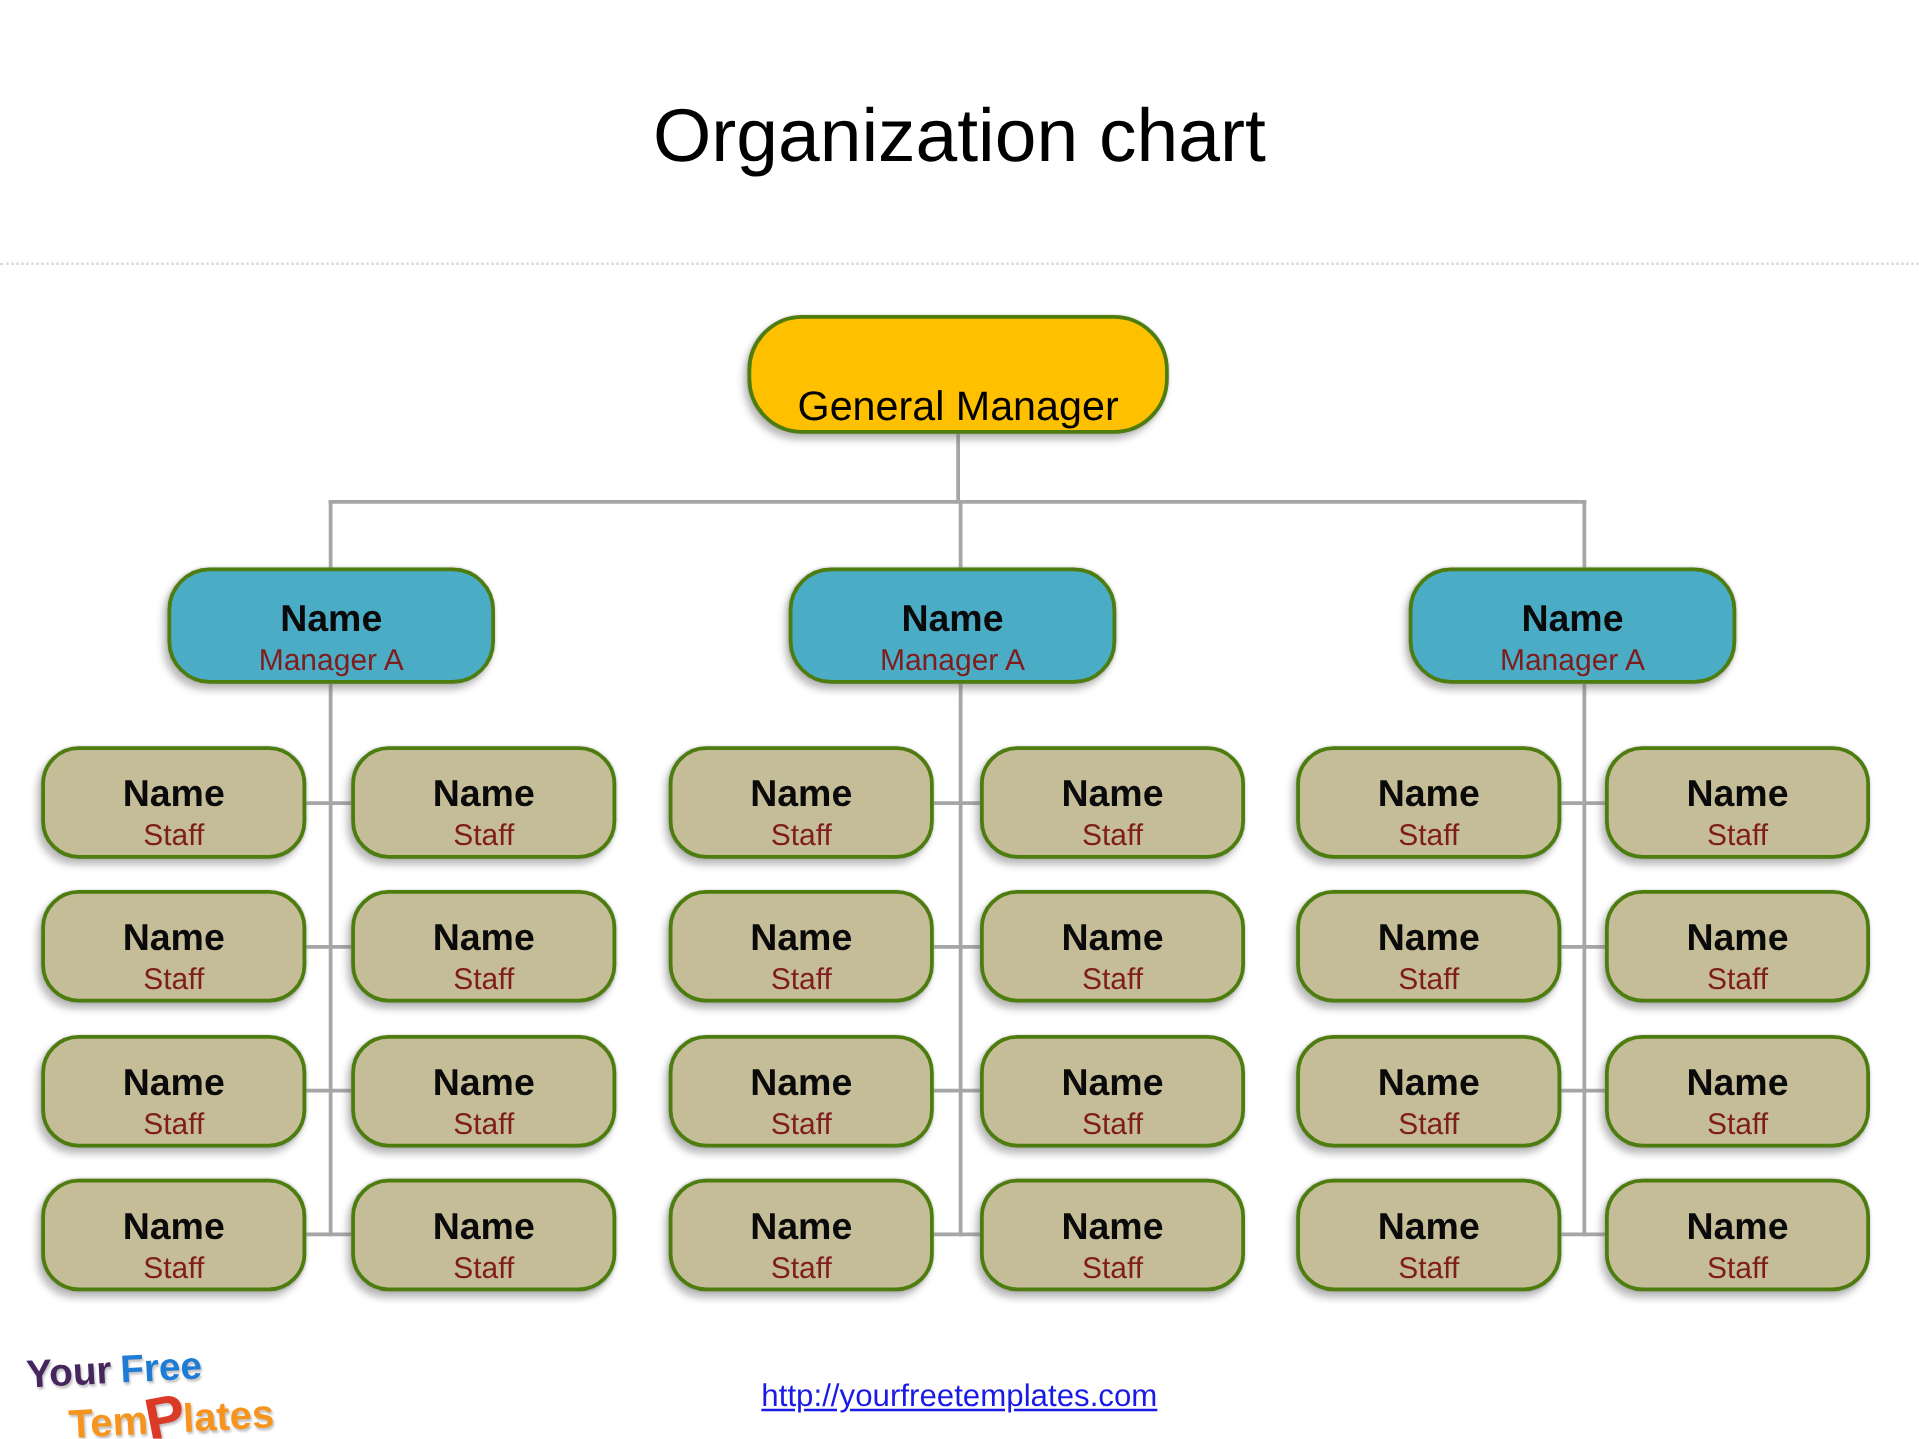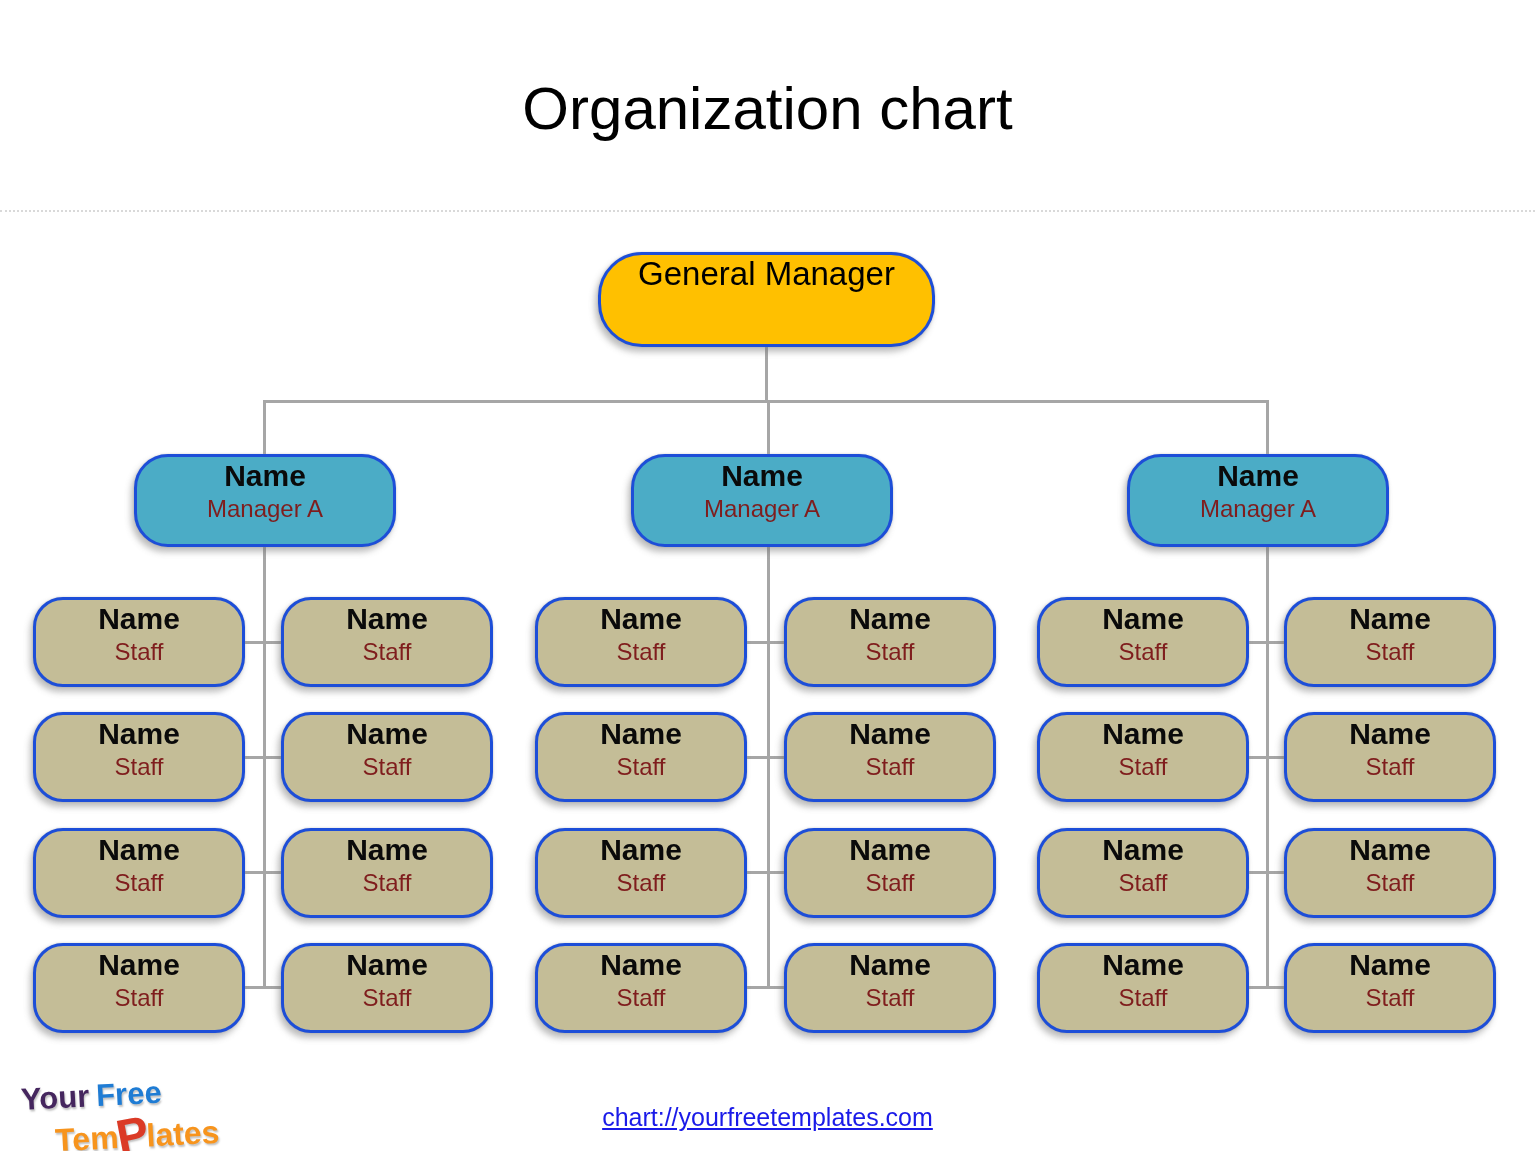--- a/index.html
+++ b/index.html
@@ -12,22 +12,22 @@
     position:absolute; top:74px; left:0; width:100%;
     text-align:center; font-size:60px; font-weight:400; color:#000;
   }
   .divider {
     position:absolute; top:210px; left:0; width:100%; height:0;
     border-top:2px dotted #d9d9d9;
   }
   .line { position:absolute; background:#a6a6a6; z-index:1; }
   .node {
     position:absolute; z-index:2;
-    display:flex; flex-direction:column; align-items:center; justify-content:flex-start;
-    border:3px solid #1d4ed8;
+    display:flex; flex-direction:column; align-items:center; justify-content:flex-end;
+    border:3px solid #4d7c0f;
     box-shadow:-3px 5px 6px rgba(110,110,110,0.45), 0 0 2px rgba(170,170,170,0.6);
   }
   .gm   { background:#FFC000; border-radius:44px; }
   .gm-label { font-size:33px; font-weight:400; color:#000; }
   .mgr  { background:#4BACC6; border-radius:34px; }
   .staff{ background:#C4BD97; border-radius:30px; }
   .nm { font-size:30px; font-weight:700; color:#0a0a0a; line-height:37px; }
   .rl { font-size:24px; font-weight:400; color:#7f1d1d; line-height:30px; }
 
   .site-link {
@@ -194,15 +194,15 @@
 
   <div class="logo">
     <div class="logo-l1">
       <span class="logo-w1">Your</span><span class="logo-w2">Free</span>
     </div>
     <div class="logo-l2">
       <span>Tem</span><span class="logo-p">P</span><span>lates</span>
     </div>
   </div>
 
-  <a class="site-link" href="#">chart://yourfreetemplates.com</a>
+  <a class="site-link" href="#">http://yourfreetemplates.com</a>
 
 </div>
 
 </body></html>

